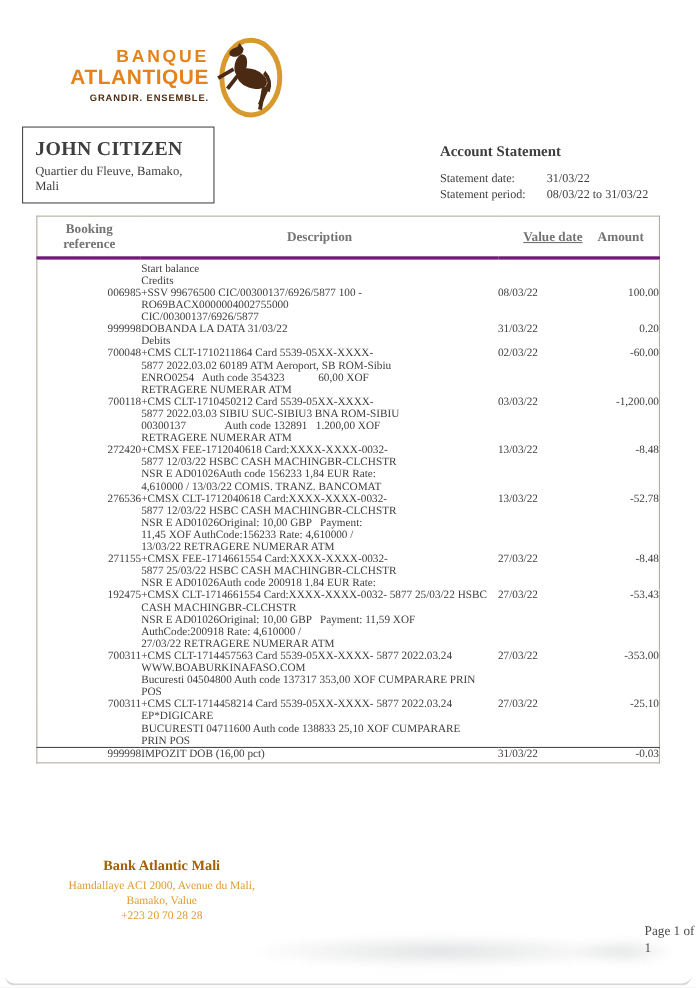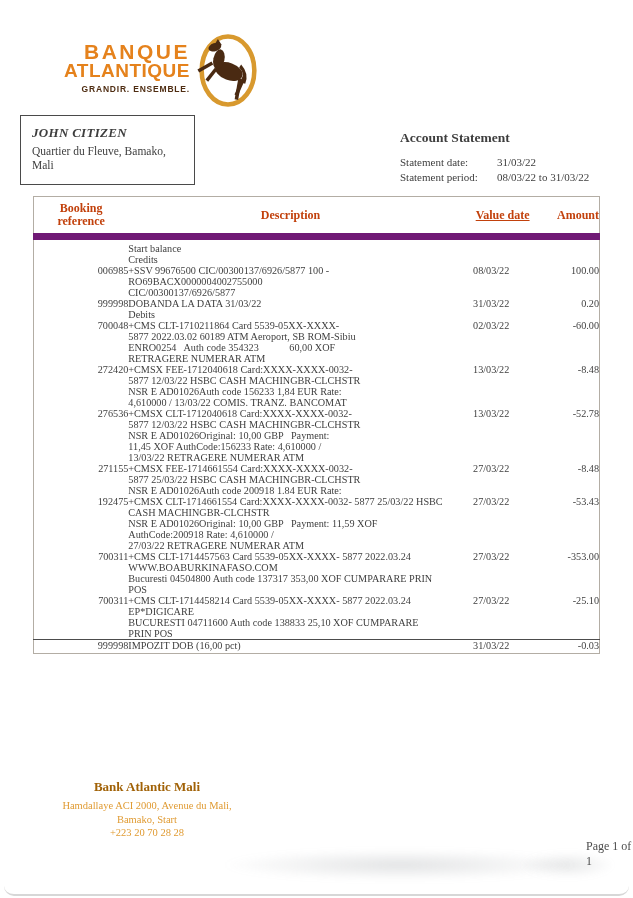--- a/index.html
+++ b/index.html
@@ -5,53 +5,53 @@
   html,body { margin:0; padding:0; background:#e9e9e9; }
   .page {
     position:relative; width:633px; height:898px; margin:0 auto;
     background:#ffffff; overflow:hidden;
     font-family:"Liberation Serif","DejaVu Serif",serif; color:#3e3e3e;
   }
 
   
   .logo-block { position:absolute; left:60px; top:42px; width:130px; text-align:right; }
   .logo-line1 { font-family:"Liberation Sans","DejaVu Sans",sans-serif; font-weight:800;
-                font-size:21px; letter-spacing:2.5px; color:#E5821C; line-height:20px; }
+                font-size:16px; letter-spacing:2.5px; color:#E5821C; line-height:20px; }
   .logo-line2 { font-family:"Liberation Sans","DejaVu Sans",sans-serif; font-weight:800;
                 font-size:19px; letter-spacing:0.5px; color:#E5821C; line-height:17px; }
   .logo-tagline { font-family:"Liberation Sans","DejaVu Sans",sans-serif; font-weight:bold;
                   font-size:8.5px; letter-spacing:0.8px; color:#4F2D12; margin-top:5px; }
   .horse-oval { position:absolute; left:197px; top:32px; width:62px; height:77px; }
 
   
   .customer-box { position:absolute; left:20px; top:115px; width:175px; height:70px;
                   border:1.5px solid #4a4a4a; padding:9px 11px; box-sizing:border-box; }
-  .customer-name { font-weight:bold; font-size:13px; letter-spacing:0.3px; margin-bottom:3px;font-style:italic; }
+  .customer-name { font-weight:bold; font-size:18px; letter-spacing:0.3px; margin-bottom:3px; }
   .customer-addr { font-size:11.5px; line-height:14px; }
 
   
   .stmt-block { position:absolute; left:400px; top:130px; width:220px; }
   .stmt-title { font-weight:bold; font-size:13.5px; margin-bottom:9px; }
   .stmt-row { display:flex; font-size:11px; line-height:14.5px; }
   .stmt-label { width:97px; flex:0 0 97px; }
   .stmt-value { flex:1; }
 
   
   table.stmt { position:absolute; left:33px; top:196px; width:567px;
                border-collapse:collapse; border:1px solid #b3ada4; }
-  table.stmt thead th { color:#c2410c; font-weight:bold; font-size:12px;
-               border-bottom:7px solid #701a75; height:36px; vertical-align:middle; padding:0; }
+  table.stmt thead th { color:#737373; font-weight:bold; font-size:12px;
+               border-bottom:3px solid #701a75; height:36px; vertical-align:middle; padding:0; }
   th.h-ref  { white-space:pre-line; text-align:center; line-height:13px; }
   th.h-desc { text-align:center; padding-left:15px;margin-left:28px; }
   th.h-vd   { text-align:right;text-decoration:underline; }
-  th.h-amt  { text-align:right; padding-right:6px; }
+  th.h-amt  { text-align:center; padding-right:6px; }
   table.stmt td { font-size:10.2px; line-height:11px; vertical-align:top; padding:0; }
   td.c-ref  { text-align:right; }
   td.c-desc { white-space:pre-wrap; padding-left:15px; padding-right:8px; }
-  td.c-vd   { text-align:center; }
+  td.c-vd   { }
   td.c-amt  { text-align:right; padding-right:6px; }
   tr.first-row td { padding-top:3px; }
   tr.total-row td { border-top:1px solid #4c4c4c; padding-bottom:2px; }
 
   
   .footer-block { position:absolute; left:58px; top:779px; width:178px; text-align:center; }
   .footer-bank { font-weight:bold; font-size:13px; color:#a16207; margin-bottom:4px; }
   .footer-line { font-size:10.5px; line-height:13.5px; color:#E09B33; }
   .page-label { position:absolute; left:586px; top:839px; font-size:12px; color:#4b4b4b; }
 
@@ -163,20 +163,29 @@
       <tr>
         <td class="c-ref">700048</td>
         <td class="c-desc">+CMS CLT-1710211864 Card 5539-05XX-XXXX-
 5877 2022.03.02 60189 ATM Aeroport, SB ROM-Sibiu
 ENRO0254   Auth code 354323            60,00 XOF
 RETRAGERE NUMERAR ATM</td>
         <td class="c-vd">02/03/22</td>
         <td class="c-amt">-60.00</td>
       </tr>
       <tr>
+        <td class="c-ref">700118</td>
+        <td class="c-desc">+CMS CLT-1710450212 Card 5539-05XX-XXXX-
+5877 2022.03.03 SIBIU SUC-SIBIU3 BNA ROM-SIBIU
+00300137              Auth code 132891   1.200,00 XOF
+RETRAGERE NUMERAR ATM</td>
+        <td class="c-vd">03/03/22</td>
+        <td class="c-amt">-1,200.00</td>
+      </tr>
+      <tr>
         <td class="c-ref">272420</td>
         <td class="c-desc">+CMSX FEE-1712040618 Card:XXXX-XXXX-0032-
 5877 12/03/22 HSBC CASH MACHINGBR-CLCHSTR
 NSR E AD01026Auth code 156233 1,84 EUR Rate:
 4,610000 / 13/03/22 COMIS. TRANZ. BANCOMAT</td>
         <td class="c-vd">13/03/22</td>
         <td class="c-amt">-8.48</td>
       </tr>
       <tr>
         <td class="c-ref">276536</td>
@@ -229,21 +238,21 @@
         <td class="c-desc">IMPOZIT DOB (16,00 pct)</td>
         <td class="c-vd">31/03/22</td>
         <td class="c-amt">-0.03</td>
       </tr>
     </tbody>
   </table>
 
   <div class="footer-block">
     <div class="footer-bank">Bank Atlantic Mali</div>
     <div class="footer-line">Hamdallaye ACI 2000, Avenue du Mali,</div>
-    <div class="footer-line">Bamako, Start</div>
+    <div class="footer-line">Bamako, Value</div>
     <div class="footer-line">+223 20 70 28 28</div>
   </div>
 
   <div class="page-label">Page 1 of 1</div>
 
   <div class="smudge smudge1"></div>
   <div class="smudge smudge2"></div>
   <div class="page-edge"></div>
 
 </div>

